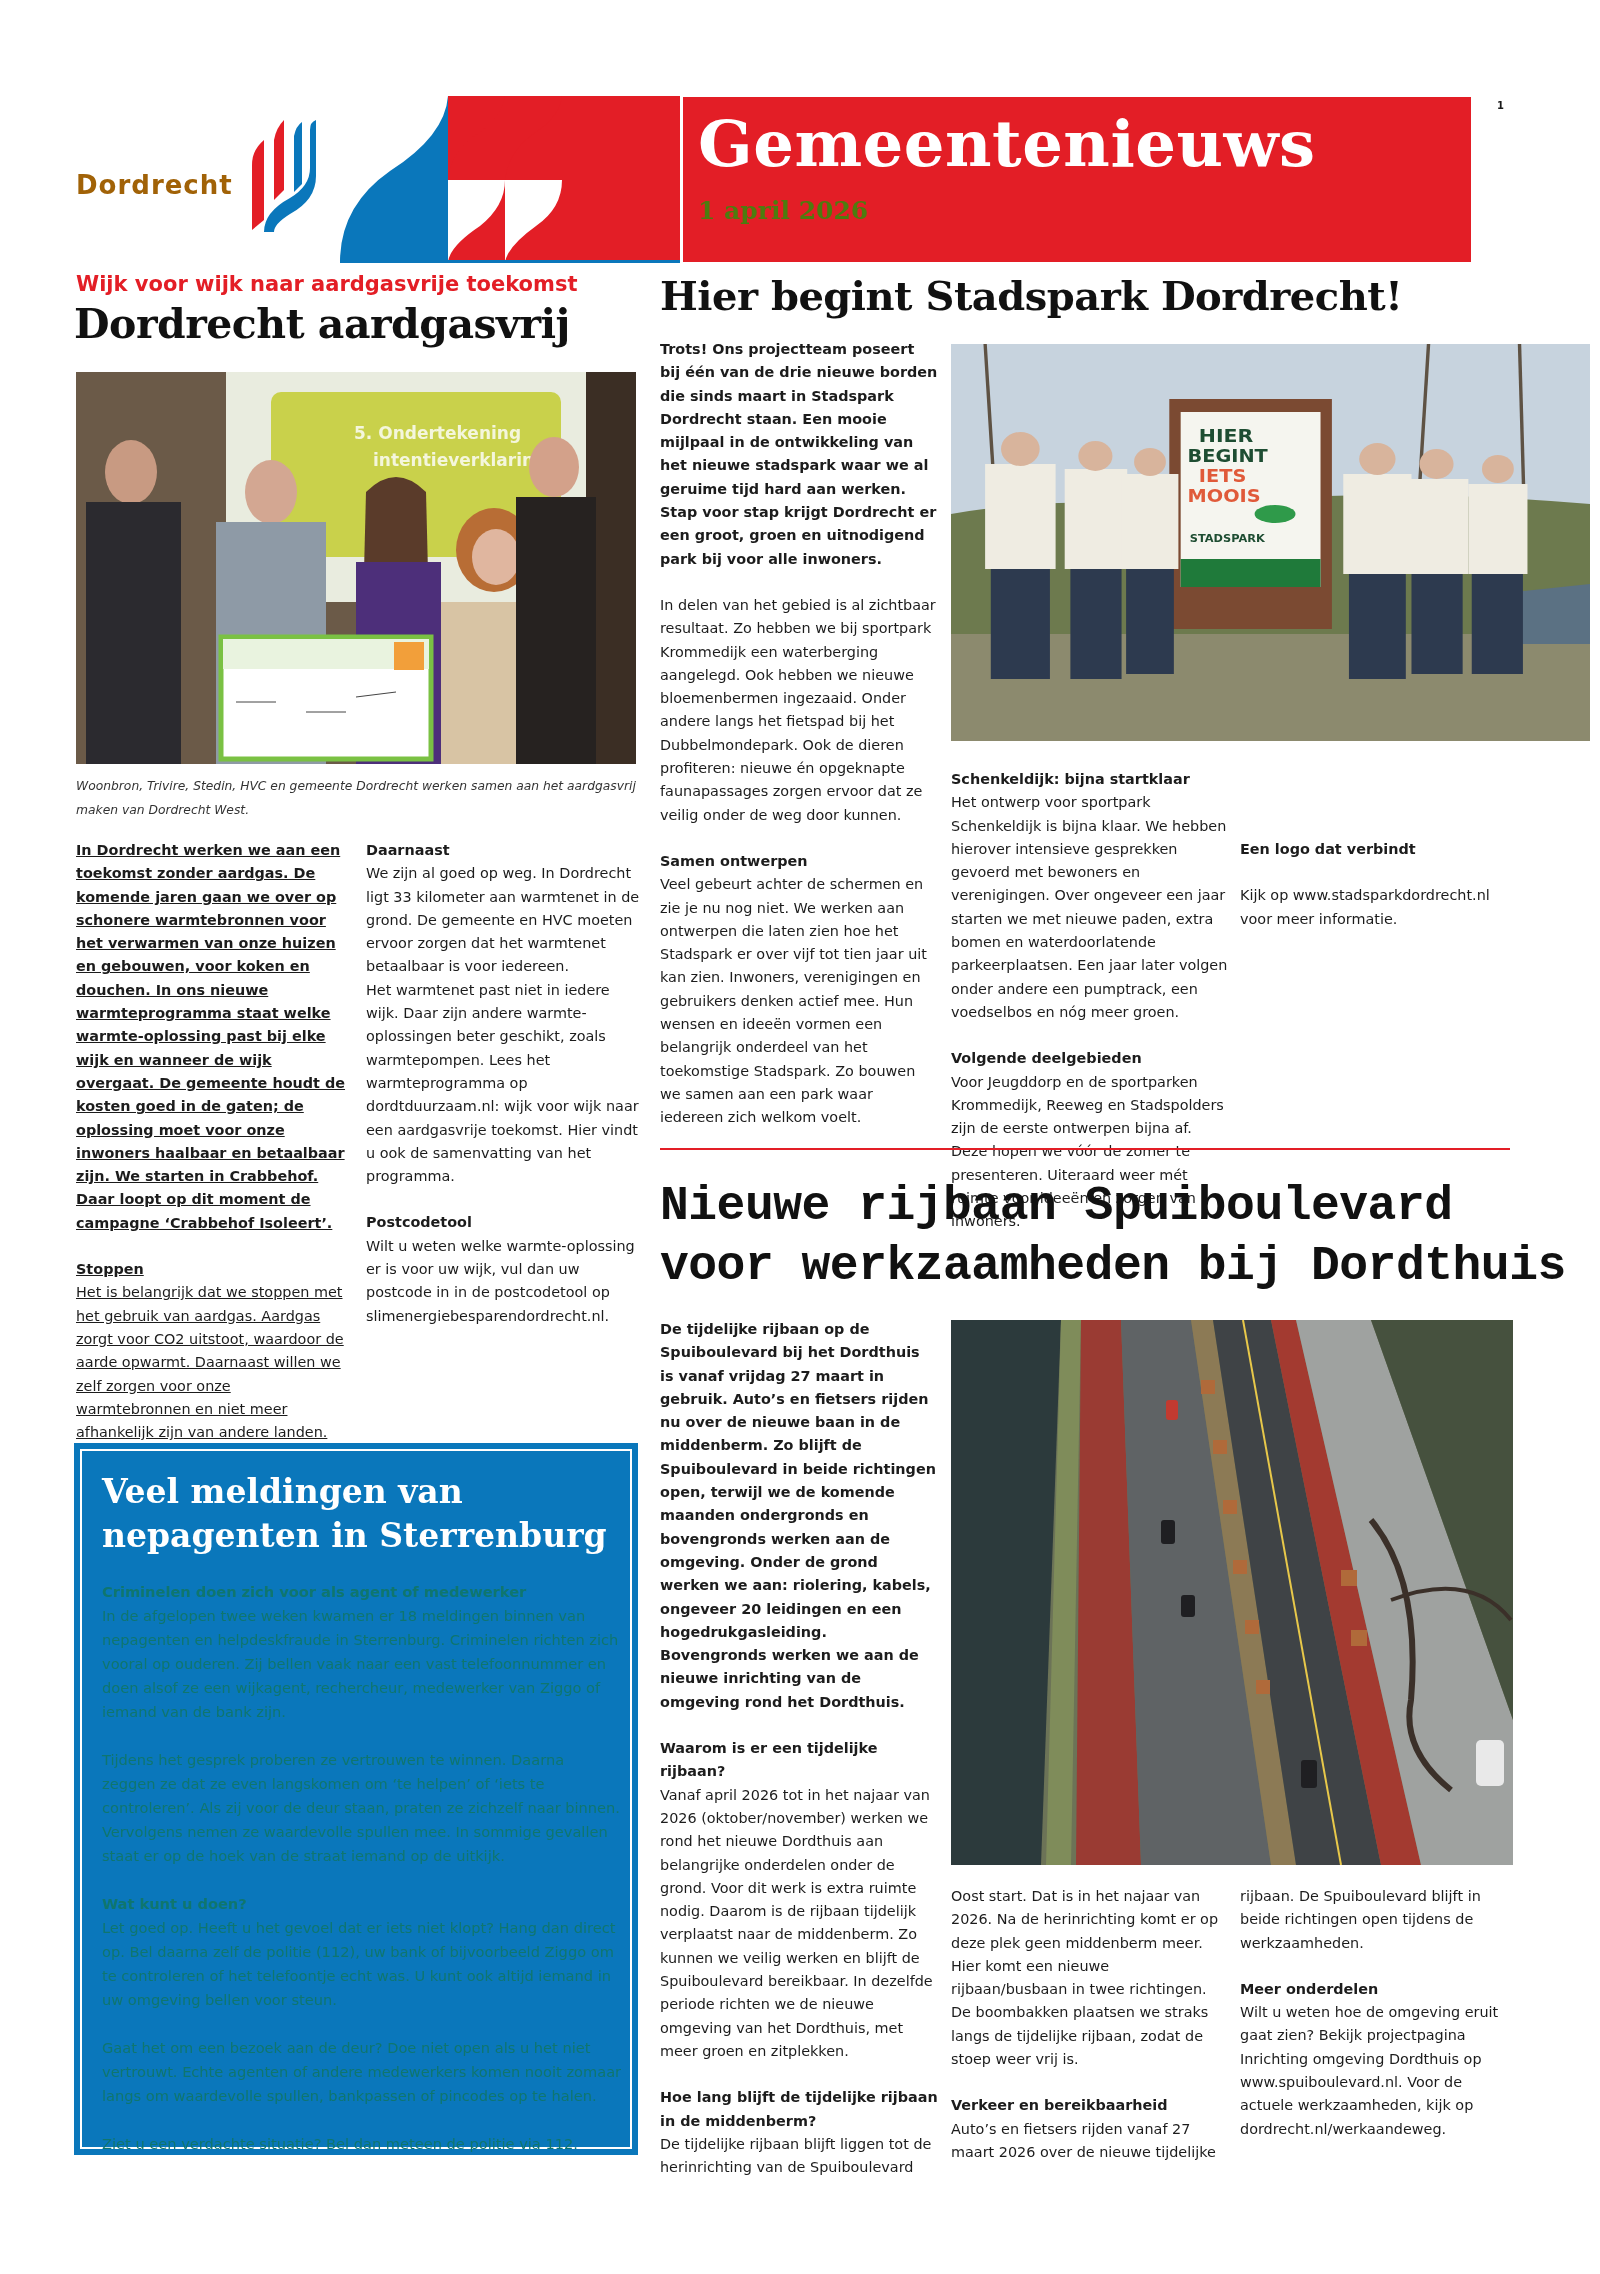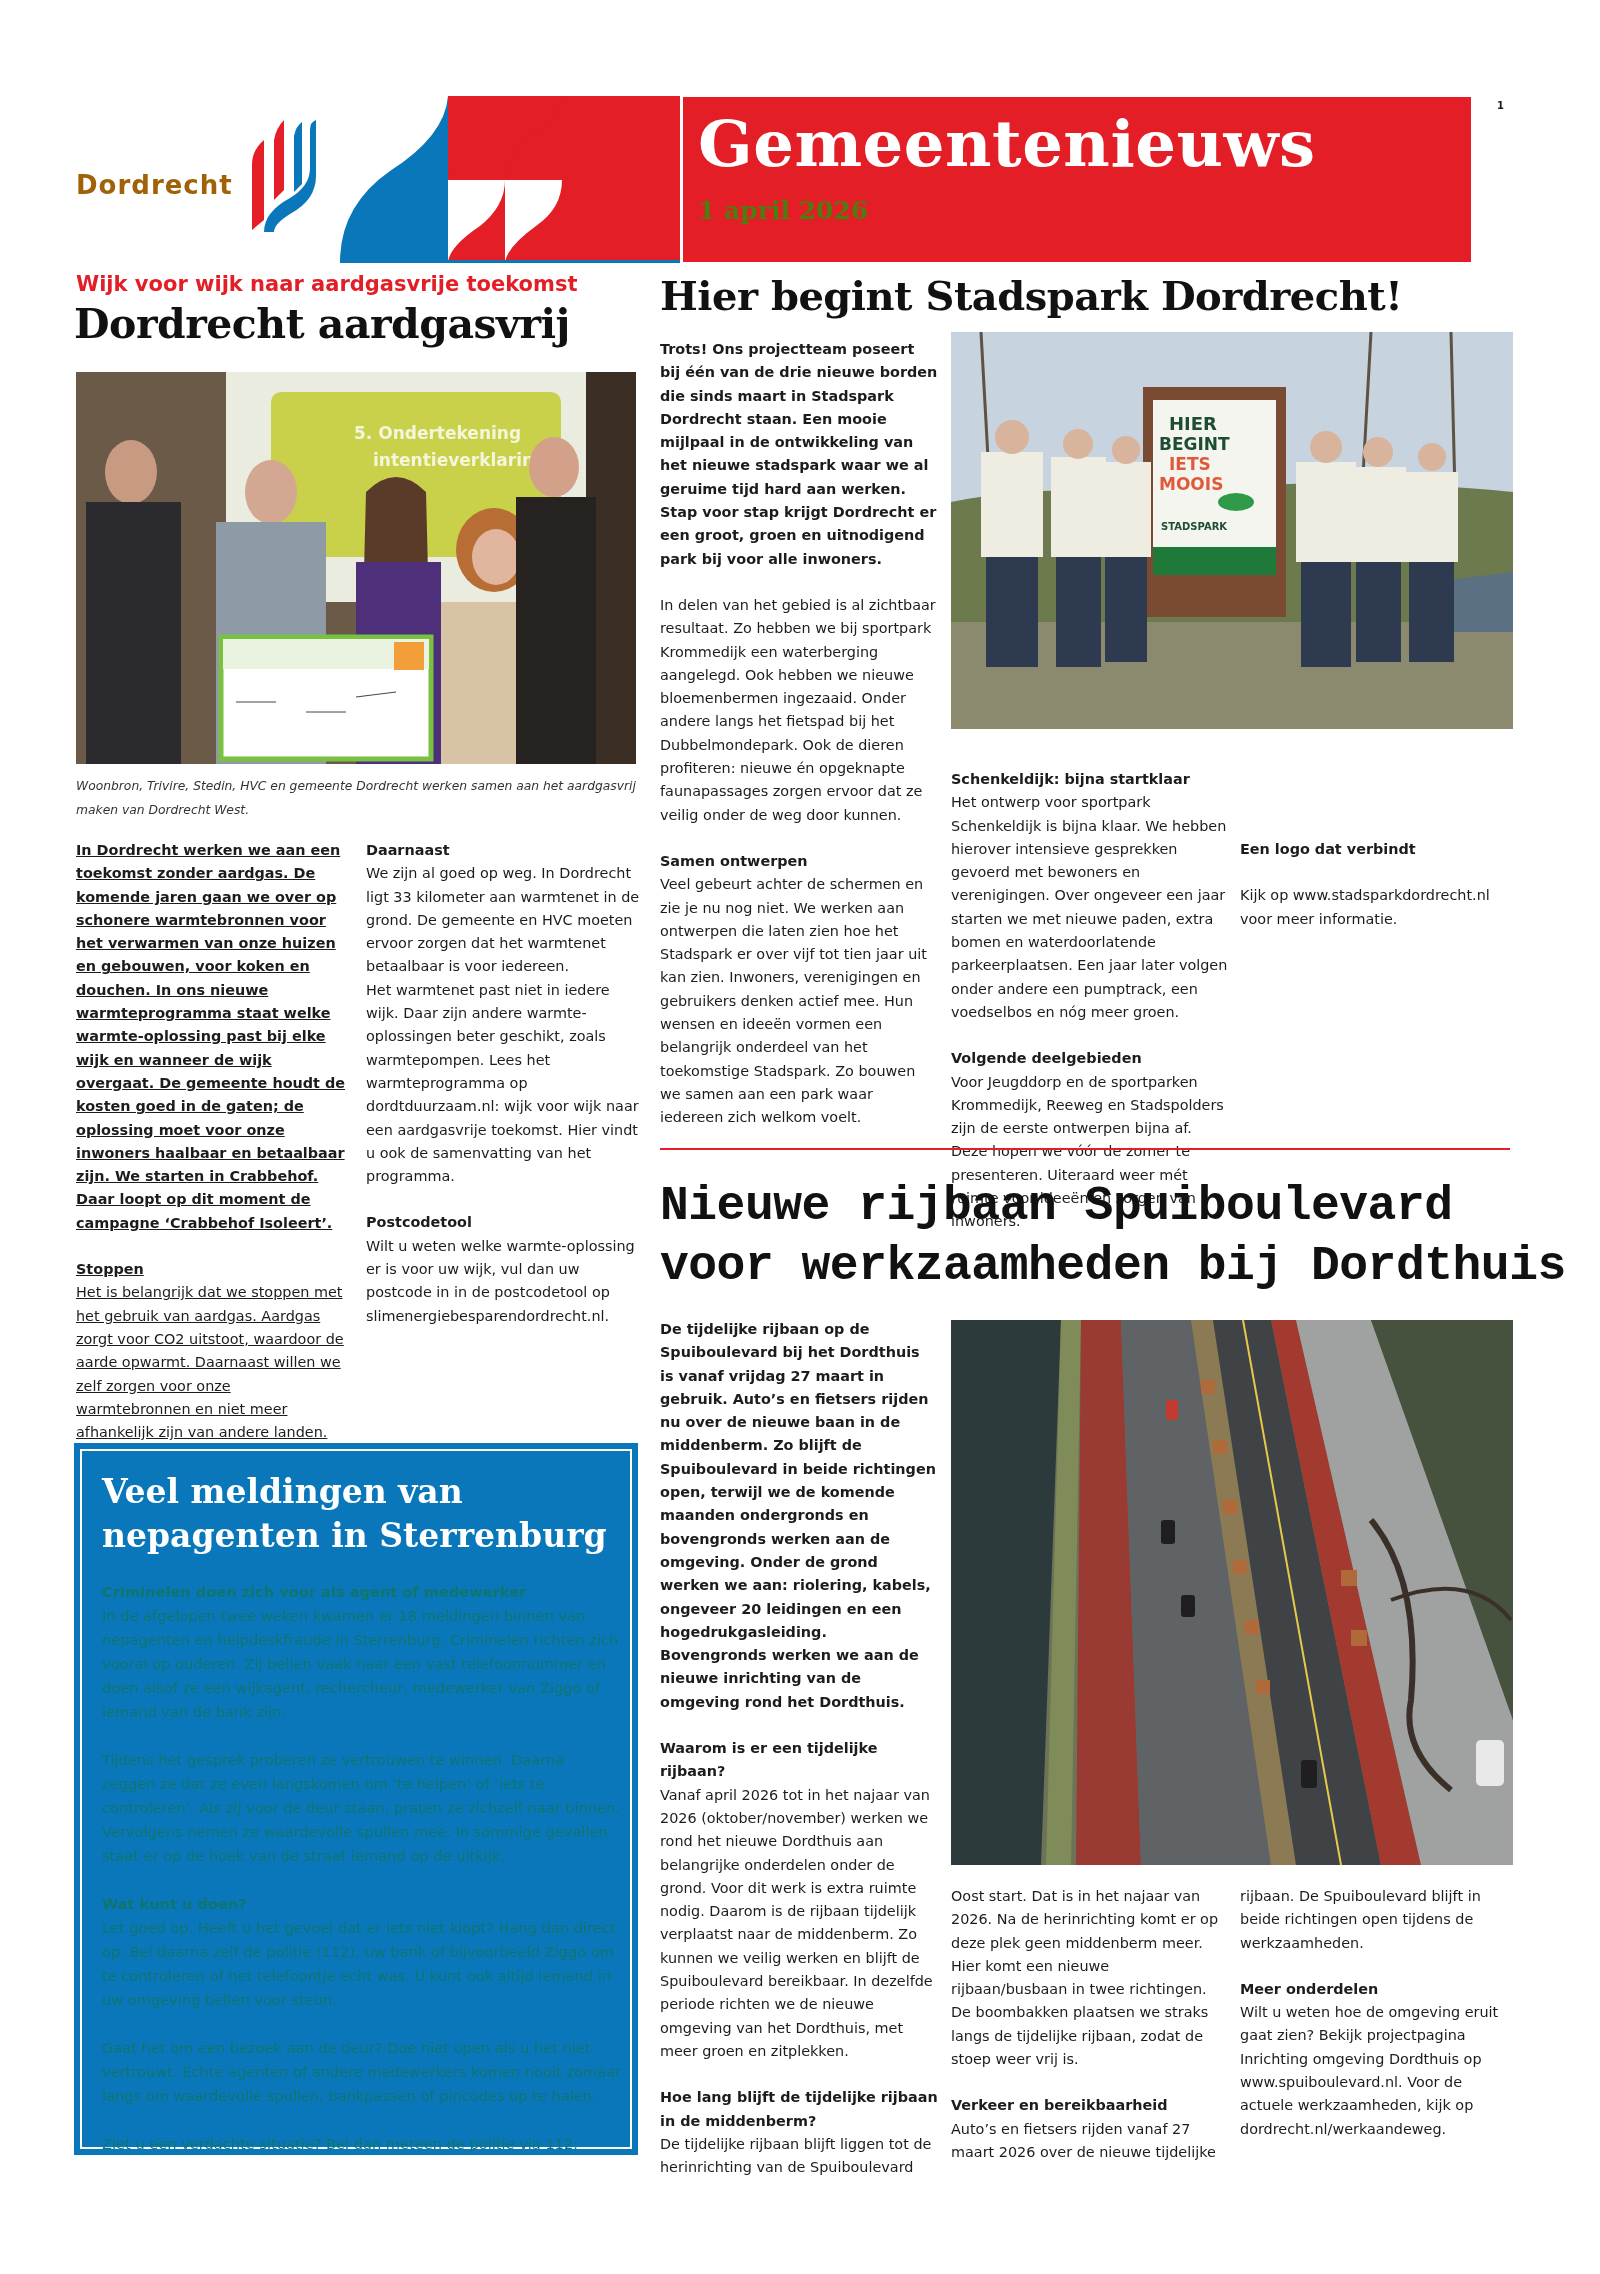--- a/index.html
+++ b/index.html
@@ -149,21 +149,21 @@
 
 <div class="abs col" style="left:660px; top:338px; width:278px;">
   <p class="lead">Trots! Ons projectteam poseert bij één van de drie nieuwe borden die sinds maart in Stadspark Dordrecht staan. Een mooie mijlpaal in de ontwikkeling van het nieuwe stadspark waar we al geruime tijd hard aan werken. Stap voor stap krijgt Dordrecht er een groot, groen en uitnodigend park bij voor alle inwoners.</p>
   <p>In delen van het gebied is al zichtbaar resultaat. Zo hebben we bij sportpark Krommedijk een waterberging aangelegd. Ook hebben we nieuwe bloemenbermen ingezaaid. Onder andere langs het fietspad bij het Dubbelmondepark. Ook de dieren profiteren: nieuwe én opgeknapte faunapassages zorgen ervoor dat ze veilig onder de weg door kunnen.</p>
   <p>
     <span class="sub">Samen ontwerpen</span>
     <span>Veel gebeurt achter de schermen en zie je nu nog niet. We werken aan ontwerpen die laten zien hoe het Stadspark er over vijf tot tien jaar uit kan zien. Inwoners, verenigingen en gebruikers denken actief mee. Hun wensen en ideeën vormen een belangrijk onderdeel van het toekomstige Stadspark. Zo bouwen we samen aan een park waar iedereen zich welkom voelt.</span>
   </p>
 </div>
 
-<div class="abs photo" style="left:951px; top:332px; width:562px; height:397px;">
+<div class="abs photo" style="left:951px; top:344px; width:639px; height:397px;">
   <svg viewBox="0 0 562 397" preserveAspectRatio="none">
     <rect width="562" height="397" fill="#aebfcf"></rect>
     <rect y="0" width="562" height="180" fill="#c7d3de"></rect>
     <path d="M0 170 Q100 150 200 165 Q350 140 562 160 L562 397 L0 397 Z" fill="#6d7a4e"></path>
     <rect x="0" y="290" width="562" height="107" fill="#8c8a6e"></rect>
     <path d="M480 250 L562 240 L562 300 L470 300 Z" fill="#5b7183"></path>
 
     <line x1="30" y1="0" x2="40" y2="180" stroke="#5e5244" stroke-width="3"></line>
     <line x1="420" y1="0" x2="410" y2="180" stroke="#5e5244" stroke-width="3"></line>
     <line x1="500" y1="0" x2="505" y2="200" stroke="#5e5244" stroke-width="3"></line>

